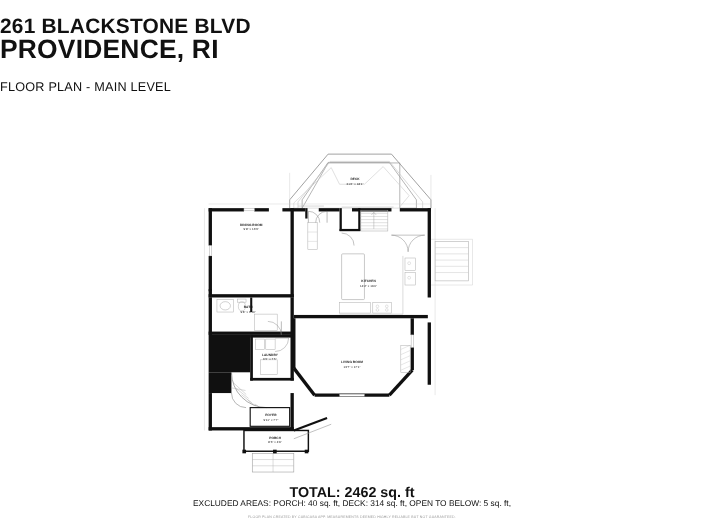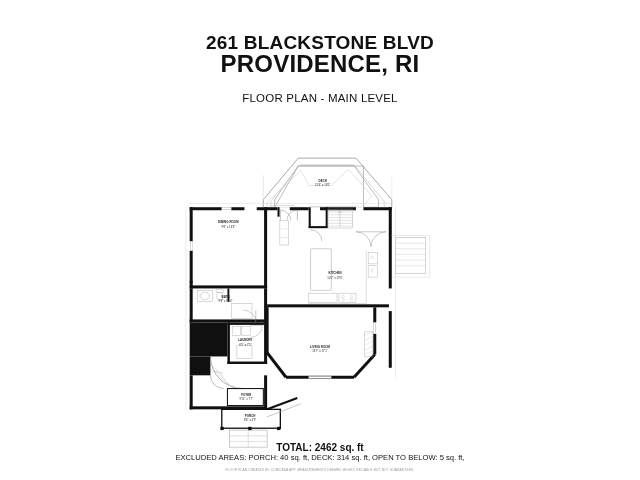--- a/index.html
+++ b/index.html
@@ -12,21 +12,21 @@
     overflow:hidden;
     position:relative;
   }
   #sheet{
     position:absolute;inset:0;
     display:flex;flex-direction:column;
     align-items:center;
   }
 
   
-  .header{width:100%;text-align:center;padding-top:32px;}
+  .header{width:100%;text-align:left;padding-top:14px;}
   .addr1{
     font-size:19px;font-weight:bold;letter-spacing:0.2px;
     line-height:21px;
   }
   .addr2{
     font-size:24px;font-weight:bold;letter-spacing:0.2px;
     line-height:21px;
   }
   .subtitle{
     font-size:11.5px;font-weight:normal;letter-spacing:0.2px;
@@ -39,21 +39,21 @@
     width:640px;height:340px;
     margin-top:2px;
   }
   .stage svg{display:block;}
 
   
   .footer{
     width:100%;text-align:center;
     position:absolute;left:0;bottom:6px;
   }
-  .f-total{font-size:10px;font-weight:bold;line-height:11px;}
+  .f-total{font-size:13px;font-weight:bold;line-height:11px;}
   .f-line{font-size:7.6px;line-height:10px;}
   .f-disc{font-size:3.2px;line-height:7px;color:#999;letter-spacing:0.15px;margin-top:4px;}
 
   
   .rm-name{font-family:"Liberation Sans",sans-serif;font-size:3.1px;font-weight:bold;fill:#1a1a1a;text-anchor:middle;letter-spacing:0.05px;}
   .rm-dim{font-family:"Liberation Sans",sans-serif;font-size:2.9px;fill:#1a1a1a;text-anchor:middle;letter-spacing:0.05px;}
 </style>
 </head>
 <body>
 

